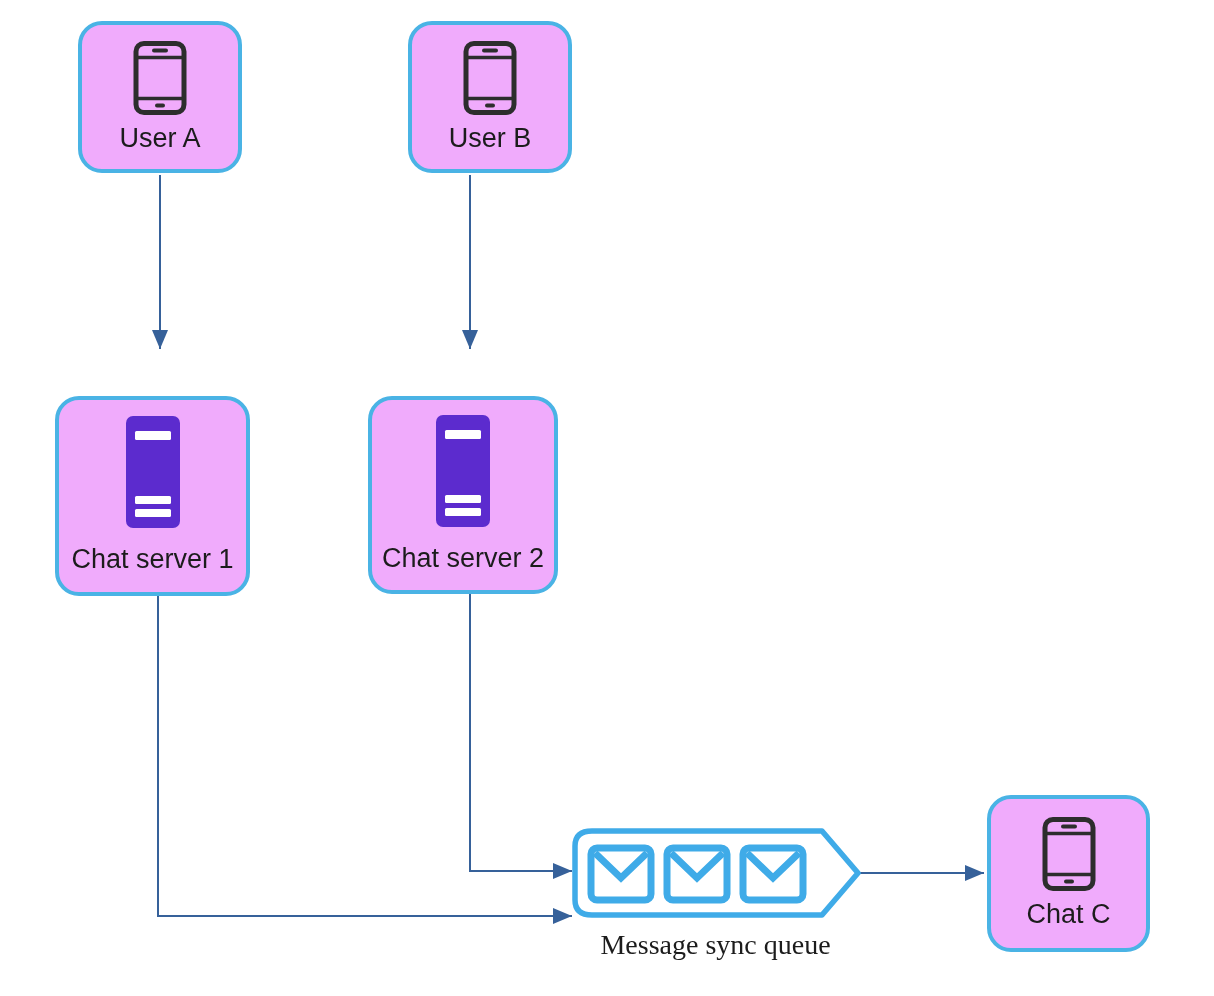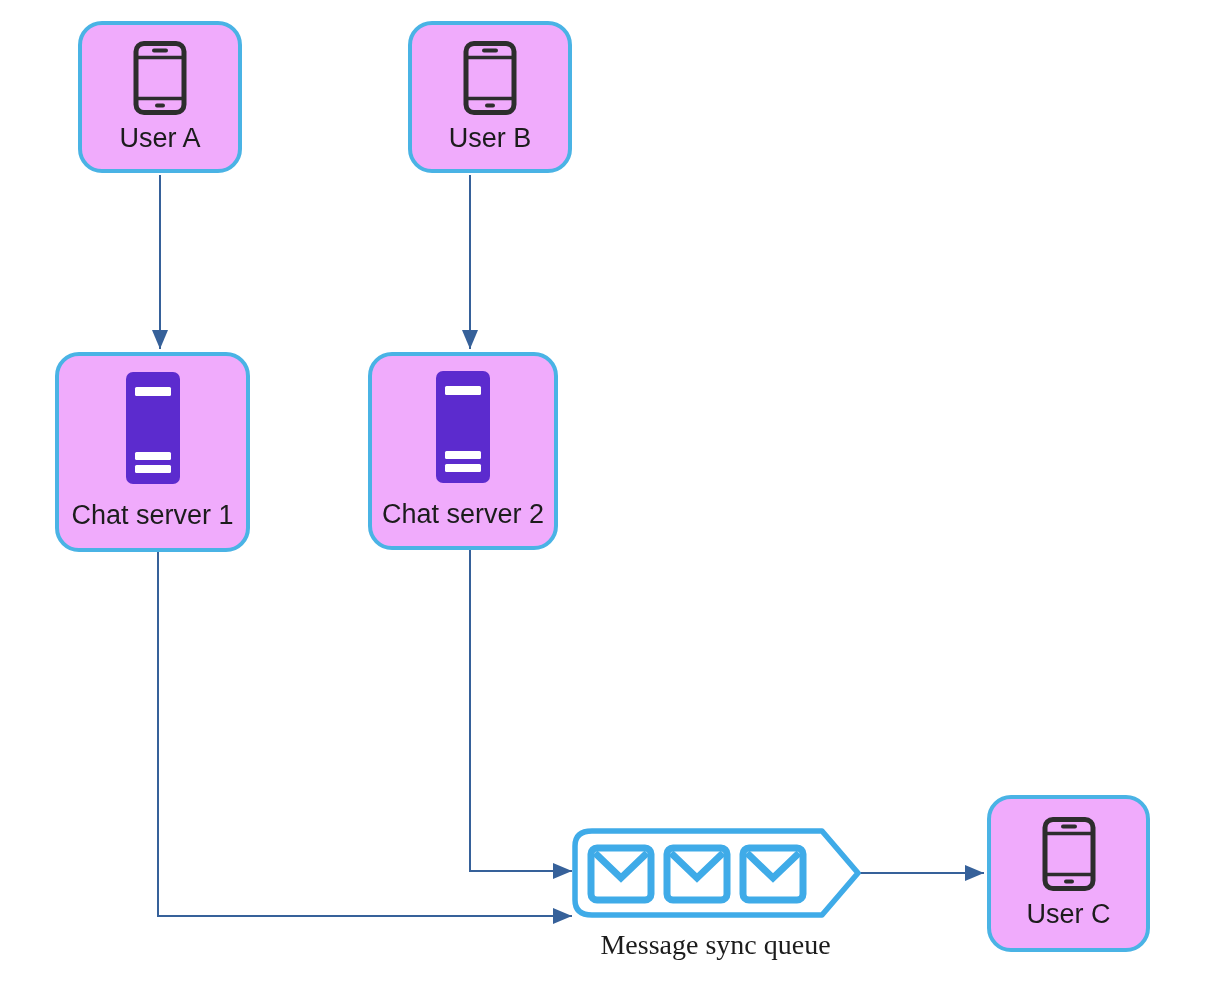--- a/index.html
+++ b/index.html
@@ -45,21 +45,21 @@
     align-items: center;
     justify-content: center;
   }
   .node-label {
     color: var(--text);
     font-size: 27px;
     line-height: 1.15;
     white-space: nowrap;
   }
   .user-node { gap: 7px; }
-  .server-node { gap: 16px; }
+  .server-node { gap: 16px; margin-top: 44px; }
   .phone-svg .phone-body { fill: none; stroke: var(--phone-stroke); stroke-width: 5; }
   .phone-svg .phone-line { fill: none; stroke: var(--phone-stroke); stroke-width: 3.5; }
   .phone-svg .phone-dash { fill: none; stroke: var(--phone-stroke); stroke-width: 4; stroke-linecap: round; }
   .server-svg .server-body { fill: var(--server-purple); }
   .server-svg .server-stripe { fill: #ffffff; }
   .queue-svg {
     position: absolute;
     left: 568px; top: 824px;
     width: 300px; height: 100px;
   }
@@ -164,16 +164,16 @@
   <div class="queue-label">Message sync queue</div>
 
   <div class="node user-node" style="left:987px; top:795px; width:163px; height:157px;">
     <svg class="phone-svg" width="56" height="76" viewBox="0 0 56 76">
       <rect class="phone-body" x="4" y="3.5" width="48" height="69" rx="8"></rect>
       <path class="phone-line" d="M4 17.5 H52"></path>
       <path class="phone-line" d="M4 58.5 H52"></path>
       <path class="phone-dash" d="M22 10.5 H34"></path>
       <path class="phone-dash" d="M25 65.5 H31"></path>
     </svg>
-    <div class="node-label">User C</div>
+    <div class="node-label">Chat C</div>
   </div>
 
 </div>
 
 </body></html>

